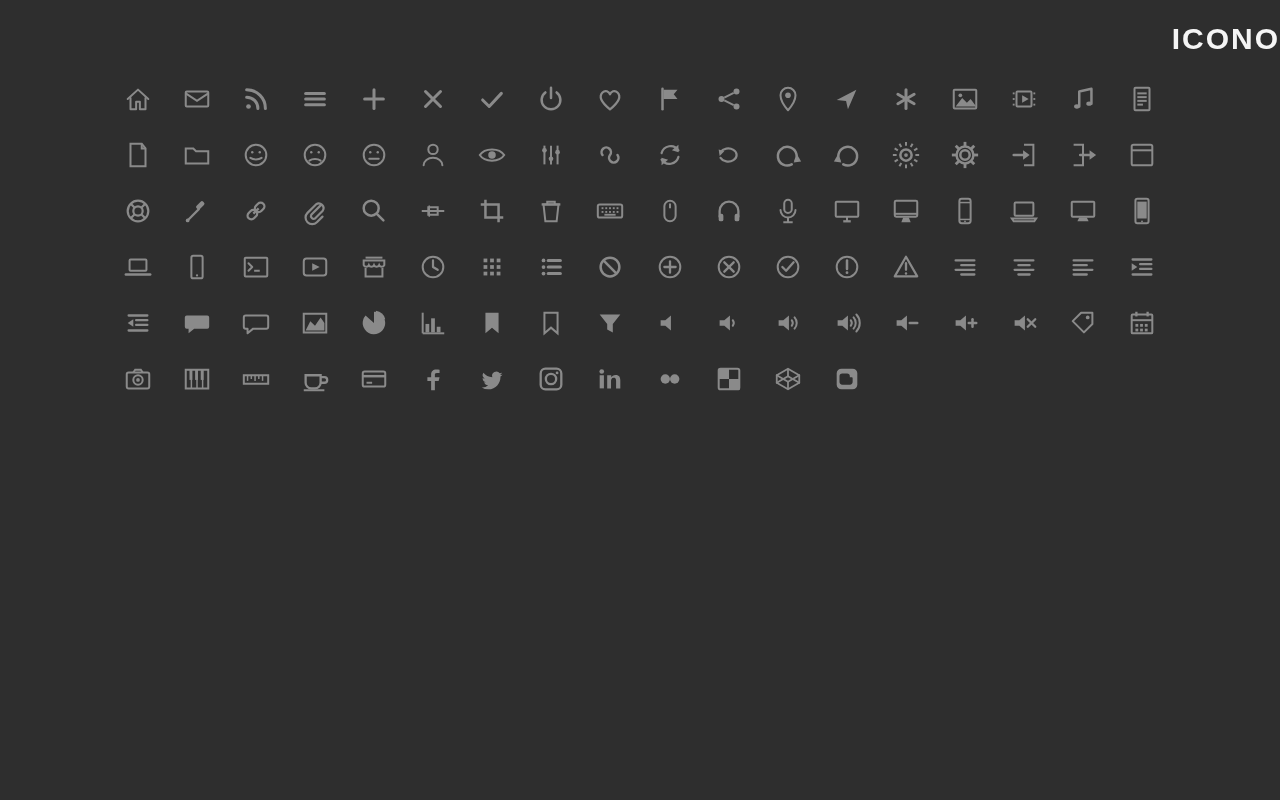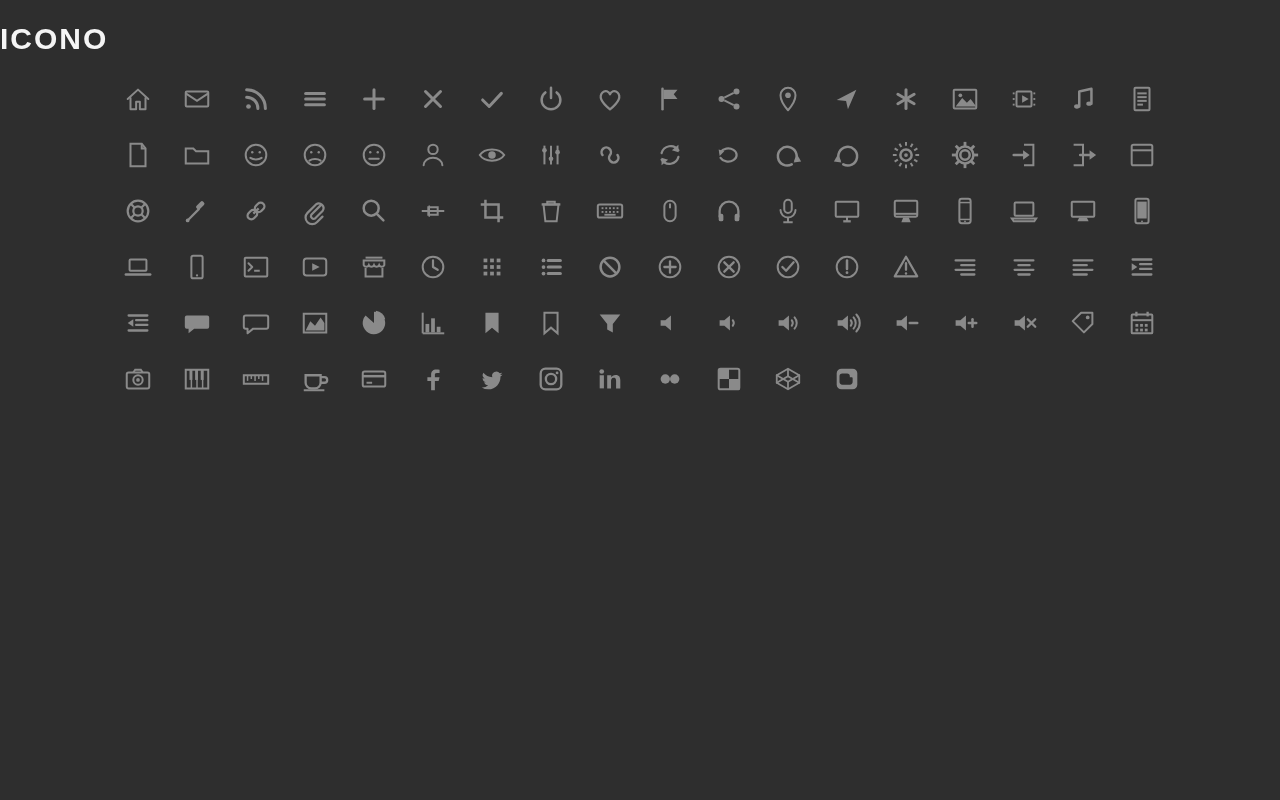--- a/index.html
+++ b/index.html
@@ -5,21 +5,21 @@
   * { box-sizing: border-box; margin: 0; padding: 0; }
   body {
     background: #2e2e2e;
     color: #eee;
     font-family: "Helvetica Neue", Arial, sans-serif;
     width: 1280px;
     height: 800px;
     overflow: hidden;
   }
   h1.title {
-    text-align: left;
+    text-align: right;
     font-weight: 800;
     letter-spacing: 2px;
     font-size: 30px;
     padding-top: 22px;
     padding-bottom: 8px;
     color: #f5f5f5;
   }
   .grid {
     width: 1064px;
     margin: 18px auto 0 auto;

